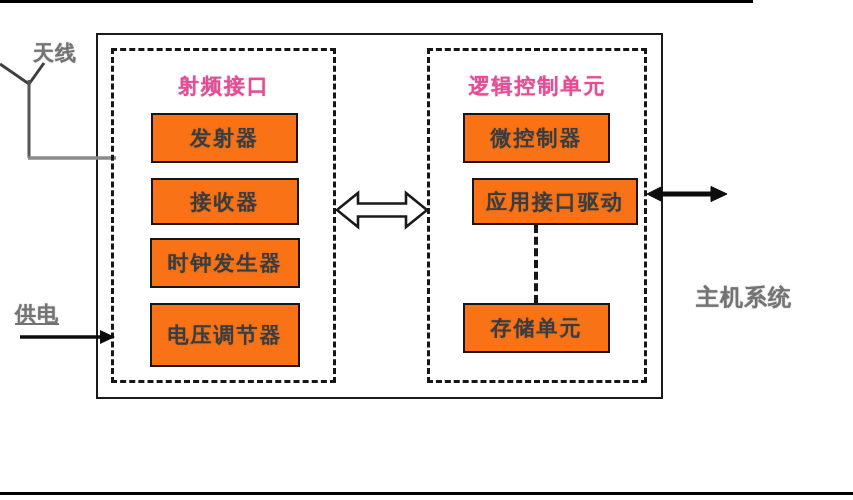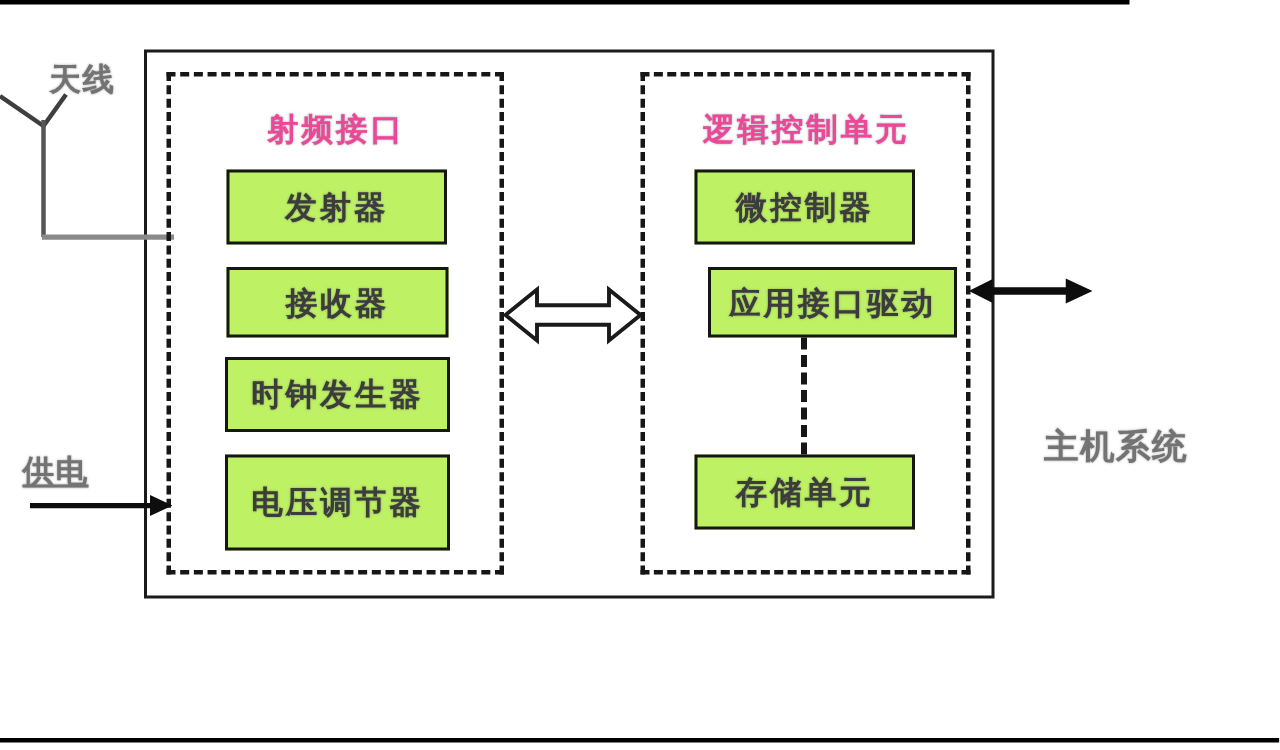--- a/index.html
+++ b/index.html
@@ -10,21 +10,21 @@
   }
   .abs{position:absolute;}
   .bar{background:#000;}
   .outer-rect{border:2.5px solid #1a1a1a;background:transparent;}
   .dashed-box{border:3.5px dashed #161616;background:transparent;}
   .unit-title{
     text-align:center;font-size:21px;font-weight:bold;letter-spacing:2px;
     color:#ec4899;text-shadow:0 0 1.5px rgba(80,80,80,.55);
   }
   .block{
-    border:2.5px solid #161616;background:#bef264;
+    border:2.5px solid #161616;background:#f97316;
     display:flex;align-items:center;justify-content:center;
     font-size:21px;font-weight:bold;letter-spacing:2px;color:#3c3c3c;
     text-shadow:0 0 1.5px rgba(80,80,80,.55);
     box-sizing:border-box;
   }
   .free-label{
     font-size:21px;font-weight:bold;letter-spacing:1px;color:#737373;
     text-shadow:0 0 1.5px rgba(90,90,90,.6);white-space:nowrap;
   }
   .dashed-connector{border-left:4px dashed #161616;width:0;}

